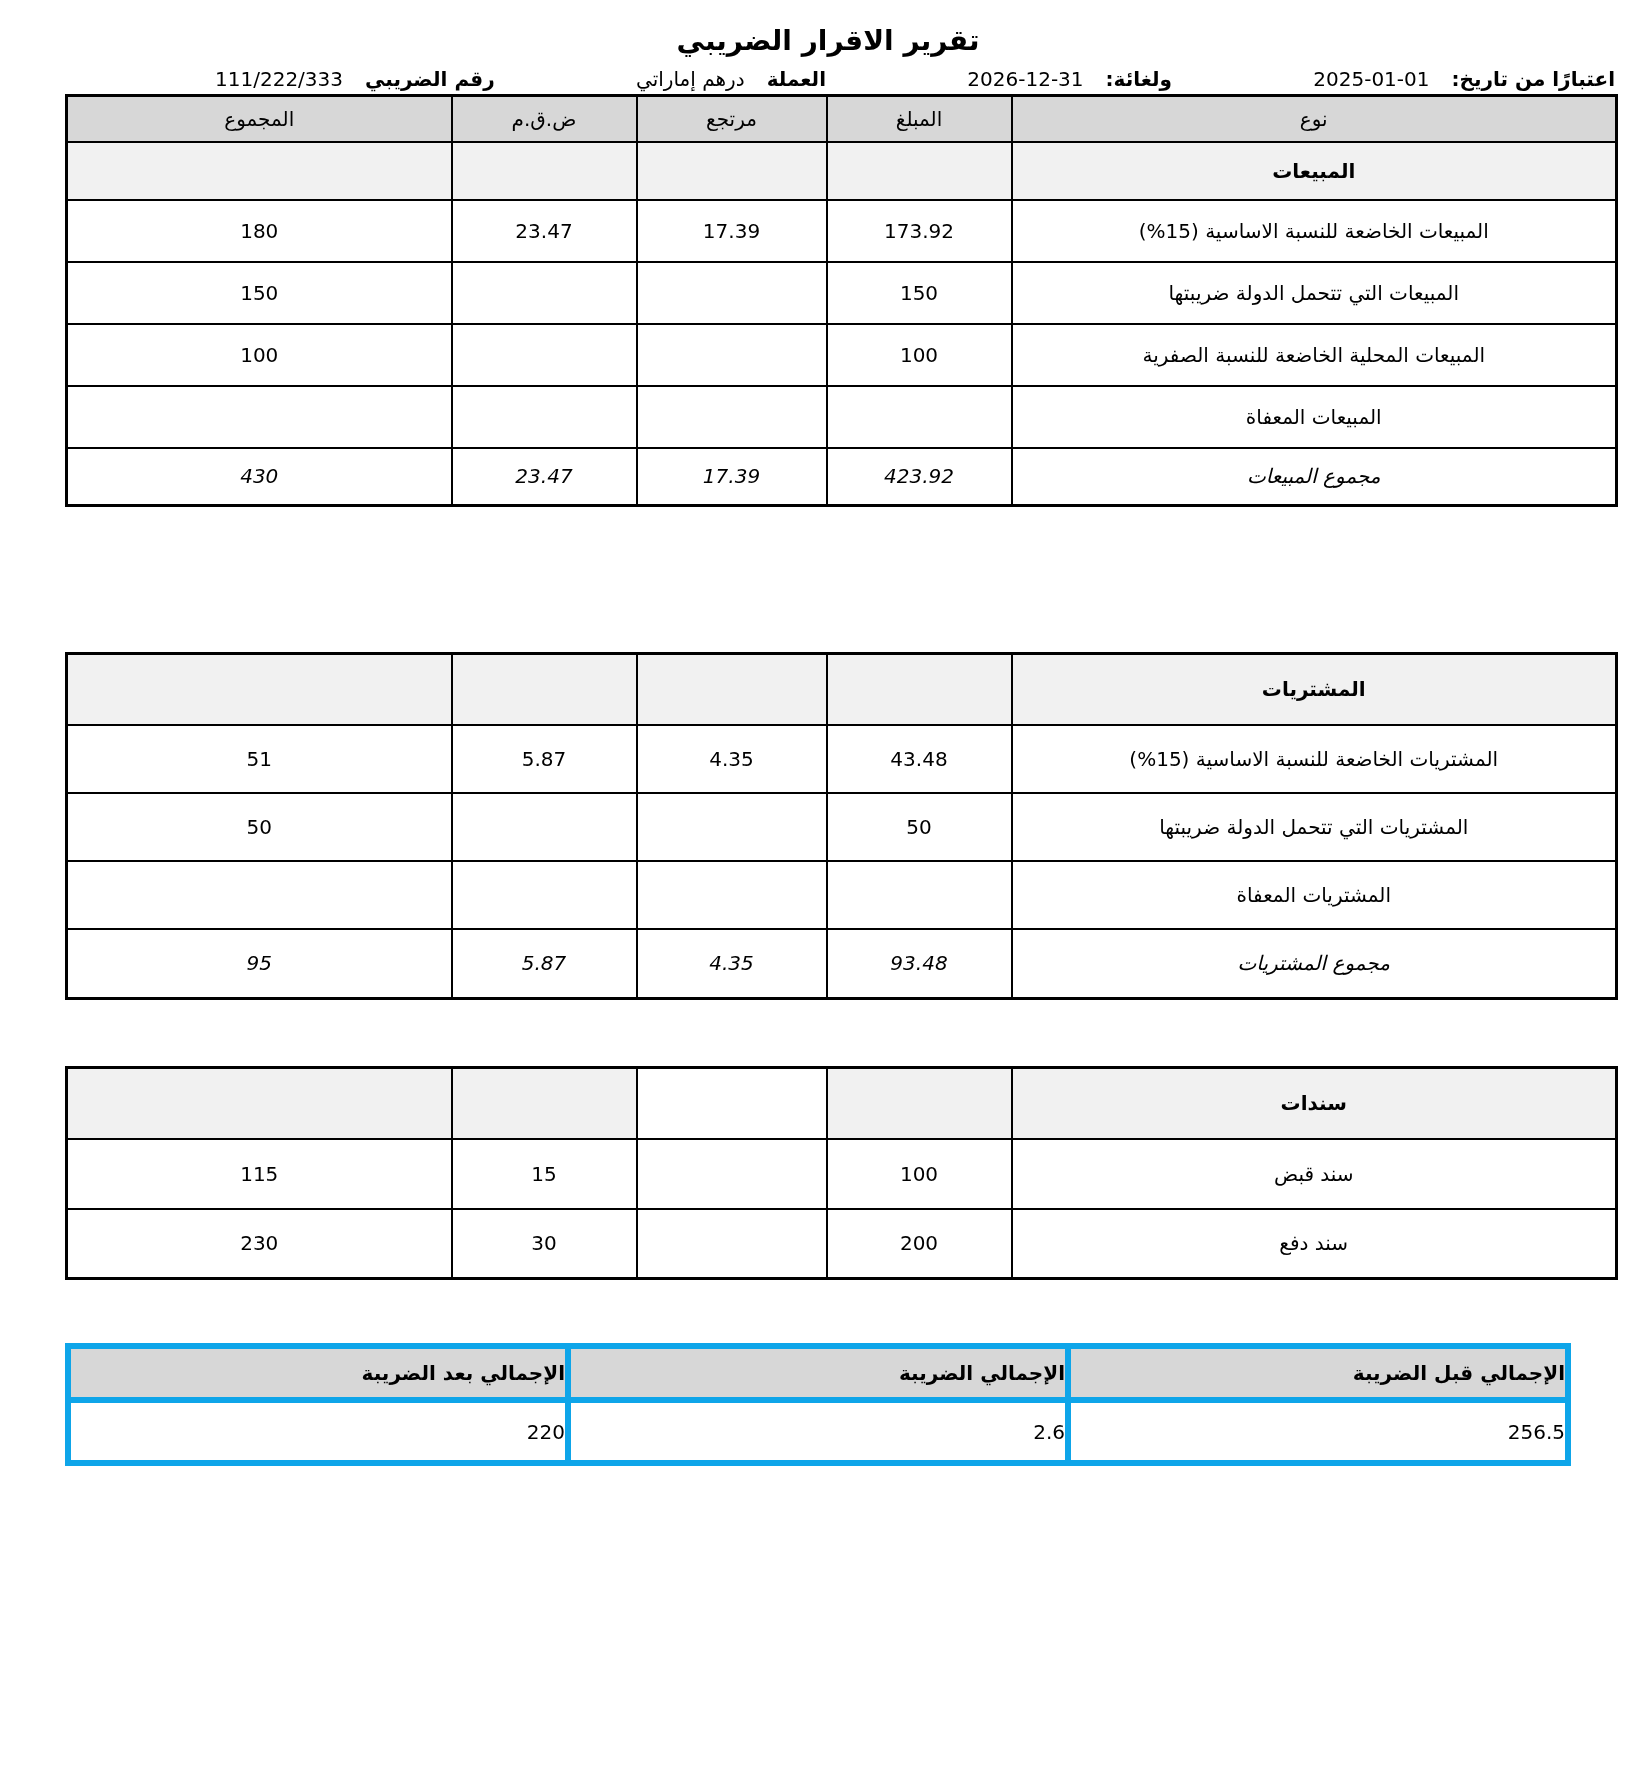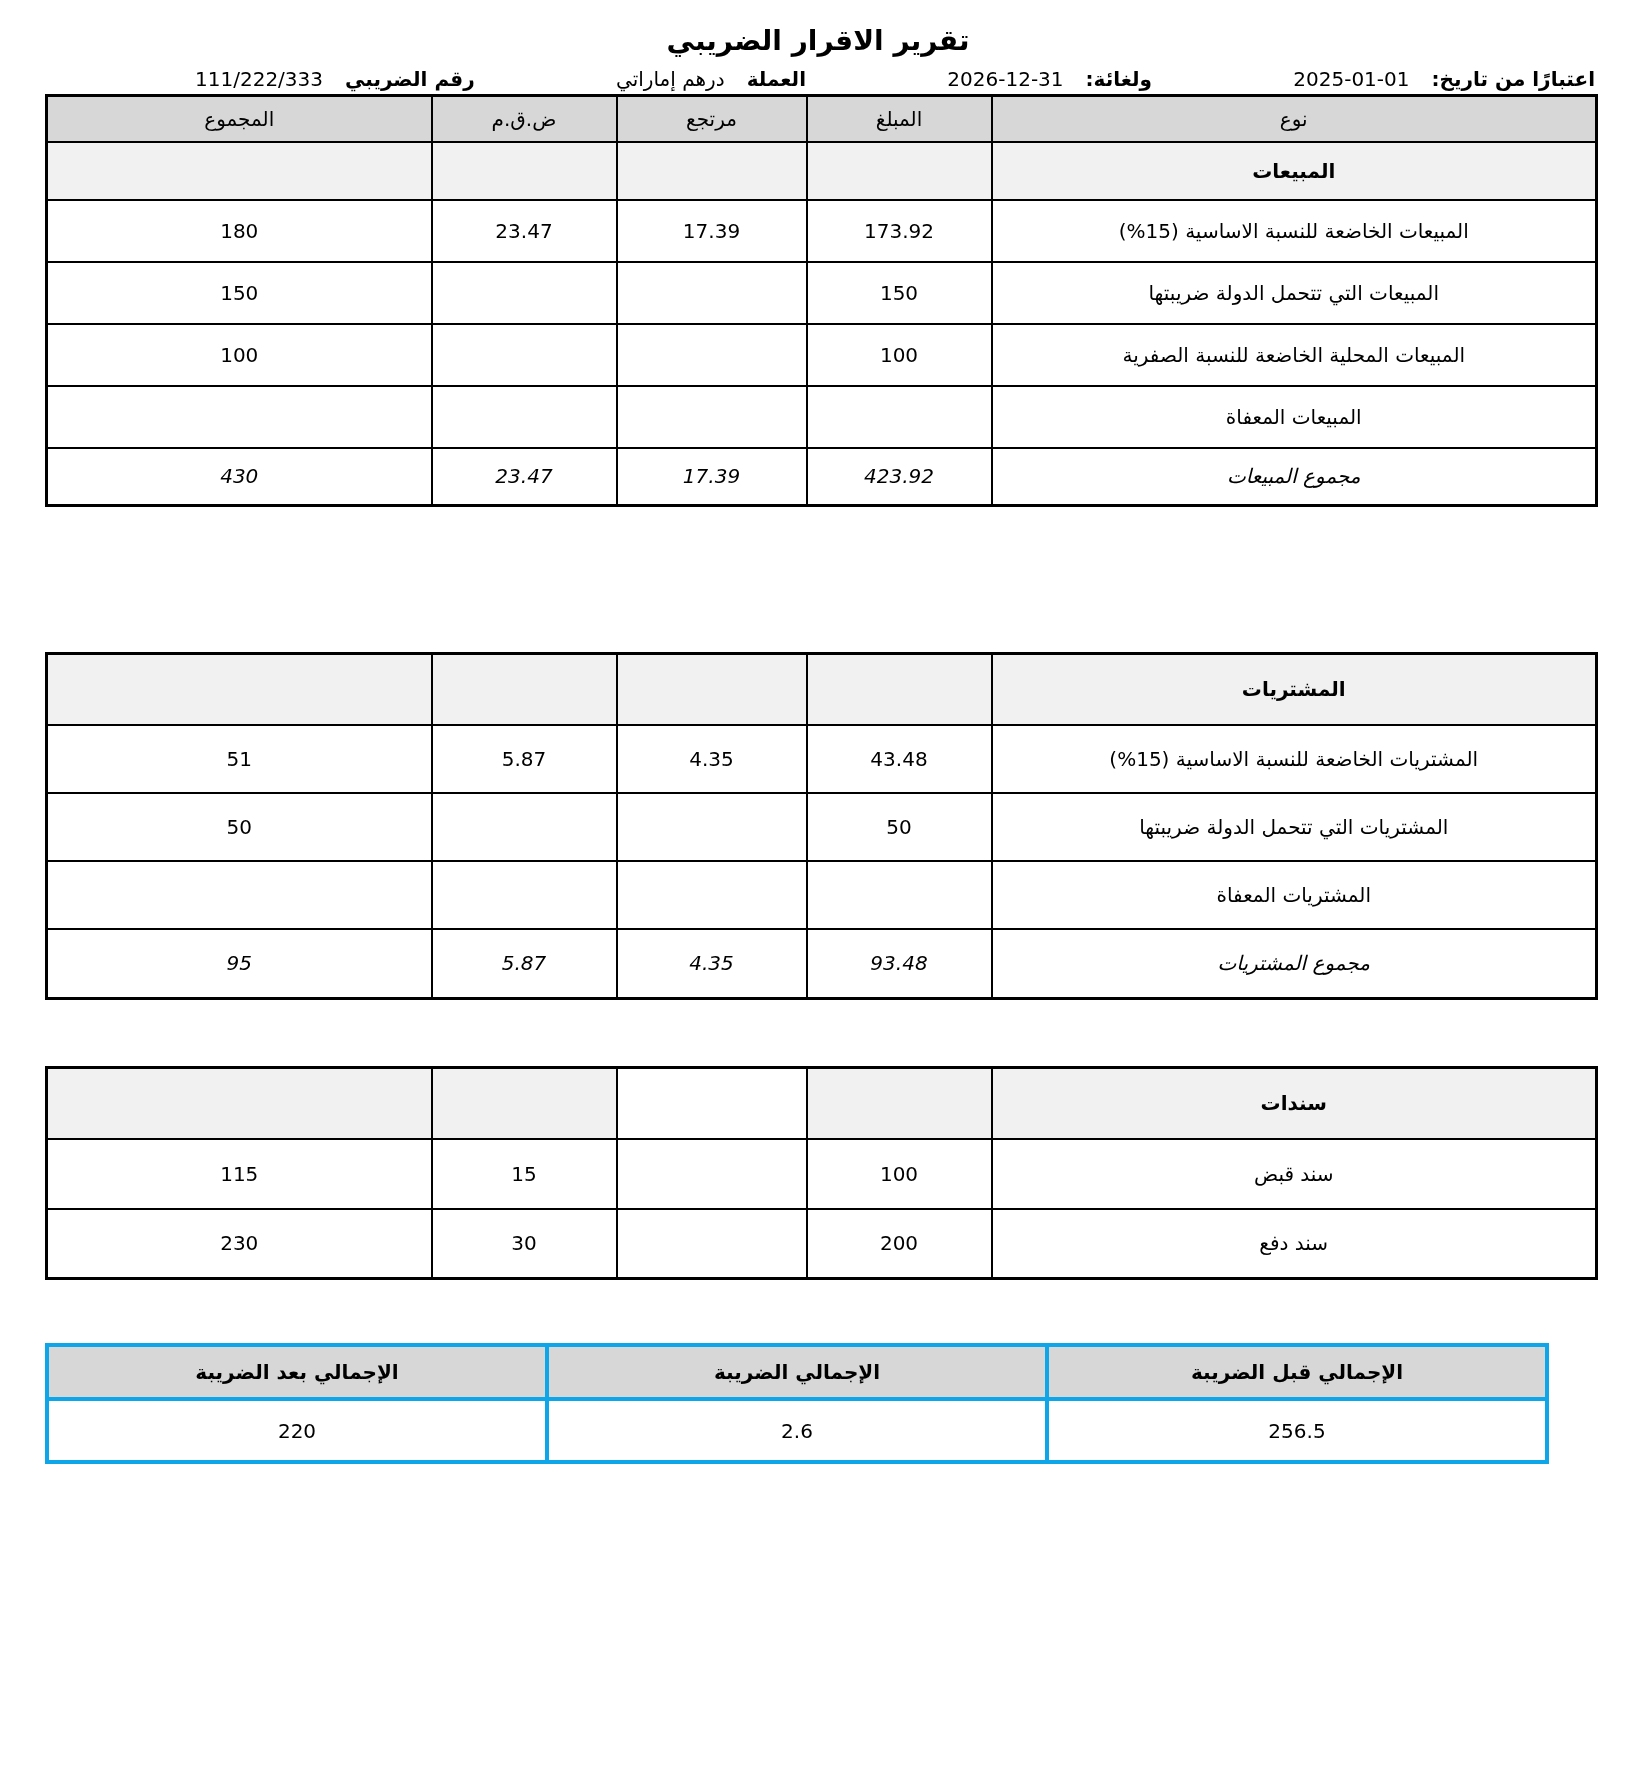--- a/index.html
+++ b/index.html
@@ -2,21 +2,21 @@
 <html lang="ar"><head>
 <meta charset="utf-8">
 <style>
   * { margin: 0; padding: 0; box-sizing: border-box; }
   html, body { background: #ffffff; }
   body {
     width: 1636px; height: 1765px;
     font-family: "DejaVu Sans", sans-serif;
     color: #000;
   }
-  .page { position: relative; width: 1636px; height: 1765px; overflow: hidden; }
+  .page { position: relative; width: 1636px; height: 1765px; overflow: hidden; padding-left: 20px; }
 
   .title {
     padding-top: 24px;
     text-align: center;
     font-size: 28px;
     font-weight: bold;
   }
 
   .meta {
     direction: rtl;
@@ -70,22 +70,22 @@
   table.summary {
     direction: rtl;
     border-collapse: collapse;
     table-layout: fixed;
     width: 1500px;
     margin-left: 45px;
     margin-top: 63px;
     border: 3px solid #000;
   }
   table.summary td, table.summary th {
-    border: 4px solid #0ea5e9;
-    text-align: center;
+    border: 6px solid #0ea5e9;
+    text-align: right;
     vertical-align: middle;
     font-size: 20px;
   }
   .summary-head { height: 54px; background: #d7d7d7; }
   .summary-head th { font-weight: bold; }
   .summary-values { height: 63px; }
 </style>
 </head>
 <body>
 

